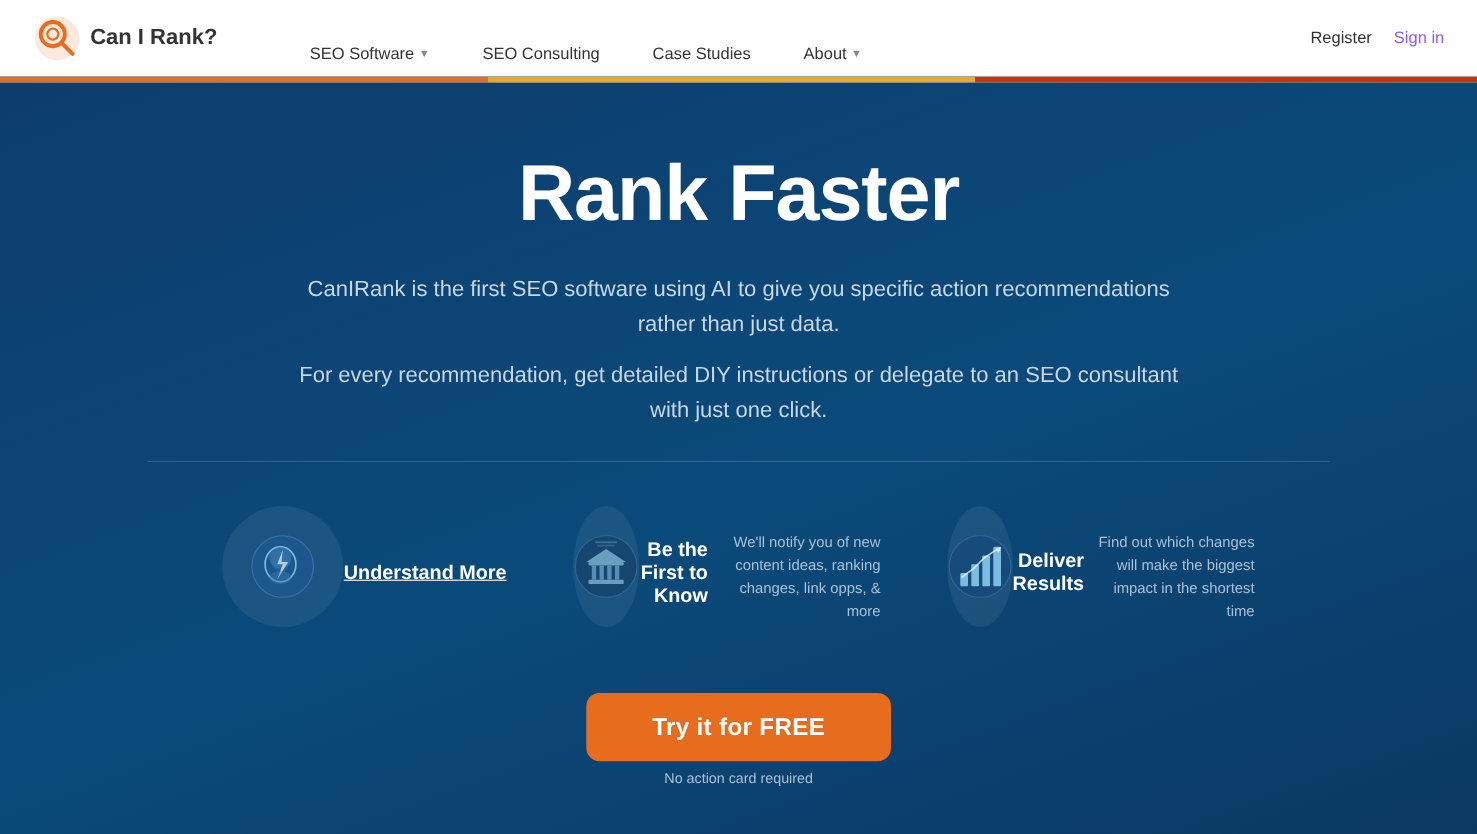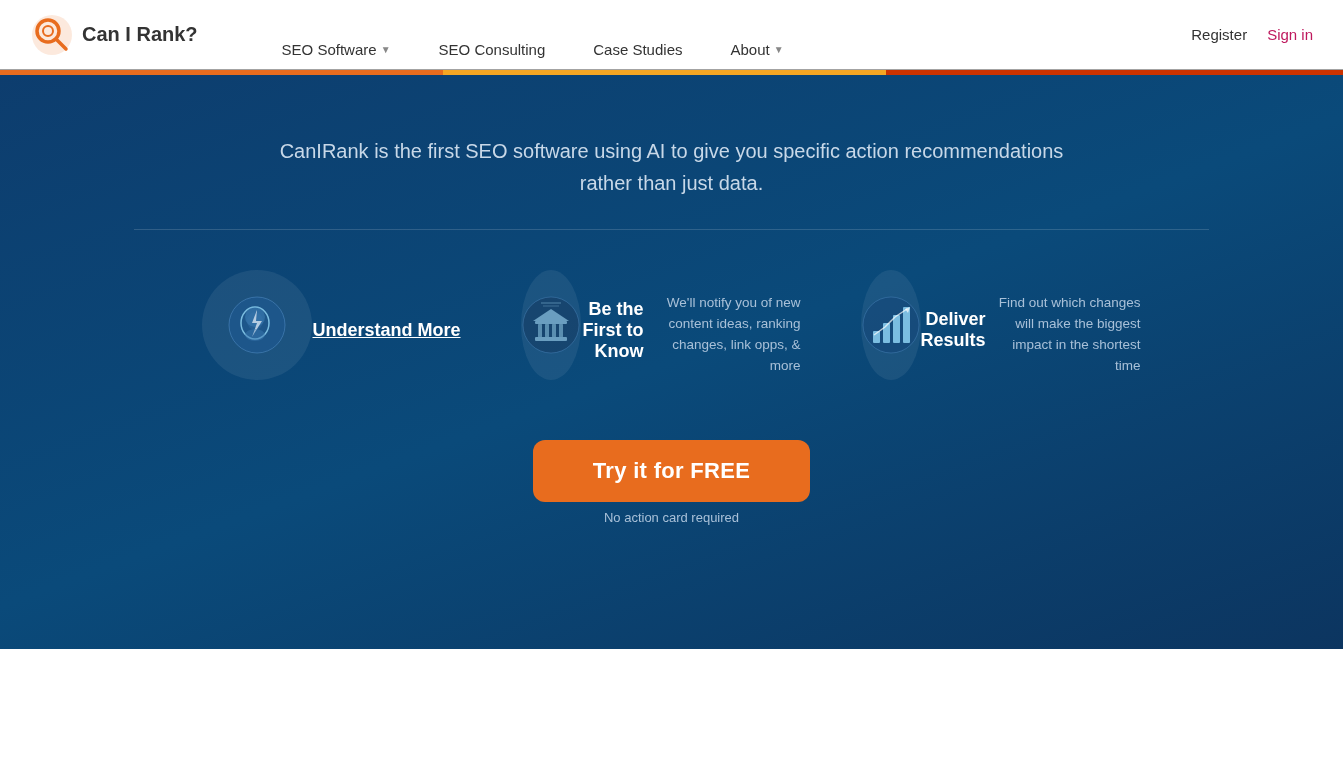--- a/index.html
+++ b/index.html
@@ -62,21 +62,21 @@
       margin-left: auto;
     }
     .nav-register {
       font-size: 15px;
       color: #333;
       cursor: pointer;
       text-decoration: none;
     }
     .nav-signin {
       font-size: 15px;
-      color: #be185d;
+      color: #8b5cf6;
       cursor: pointer;
       text-decoration: none;
     }
 
     
     .accent-bar {
       height: 5px;
       background: linear-gradient(to right, #e86c1e 0%, #e86c1e 33%, #f5a623 33%, #f5a623 66%, #cc3300 66%, #cc3300 100%);
     }
 
@@ -221,21 +221,23 @@
 
   <div class="navbar-actions">
     <a class="nav-register" href="#">Register</a>
     <a class="nav-signin" href="#">Sign in</a>
   </div>
 </nav>
 
 <div class="accent-bar"></div>
 
 <section class="hero">
+  <h1 class="hero-title">Rank Faster</h1>
   <p class="hero-subtitle">CanIRank is the first SEO software using AI to give you specific action recommendations rather than just data.</p>
+  <p class="hero-subtitle">For every recommendation, get detailed DIY instructions or delegate to an SEO consultant with just one click.</p>
 
   <hr class="hero-divider">
 
   <div class="features-row">
 
     <div class="feature-item">
       <div class="feature-icon-circle">
         <svg class="feature-icon-svg" viewBox="0 0 60 60">
           <circle cx="30" cy="30" r="28" fill="rgba(30,90,150,0.5)" stroke="rgba(100,160,220,0.4)" stroke-width="1"></circle>
 

